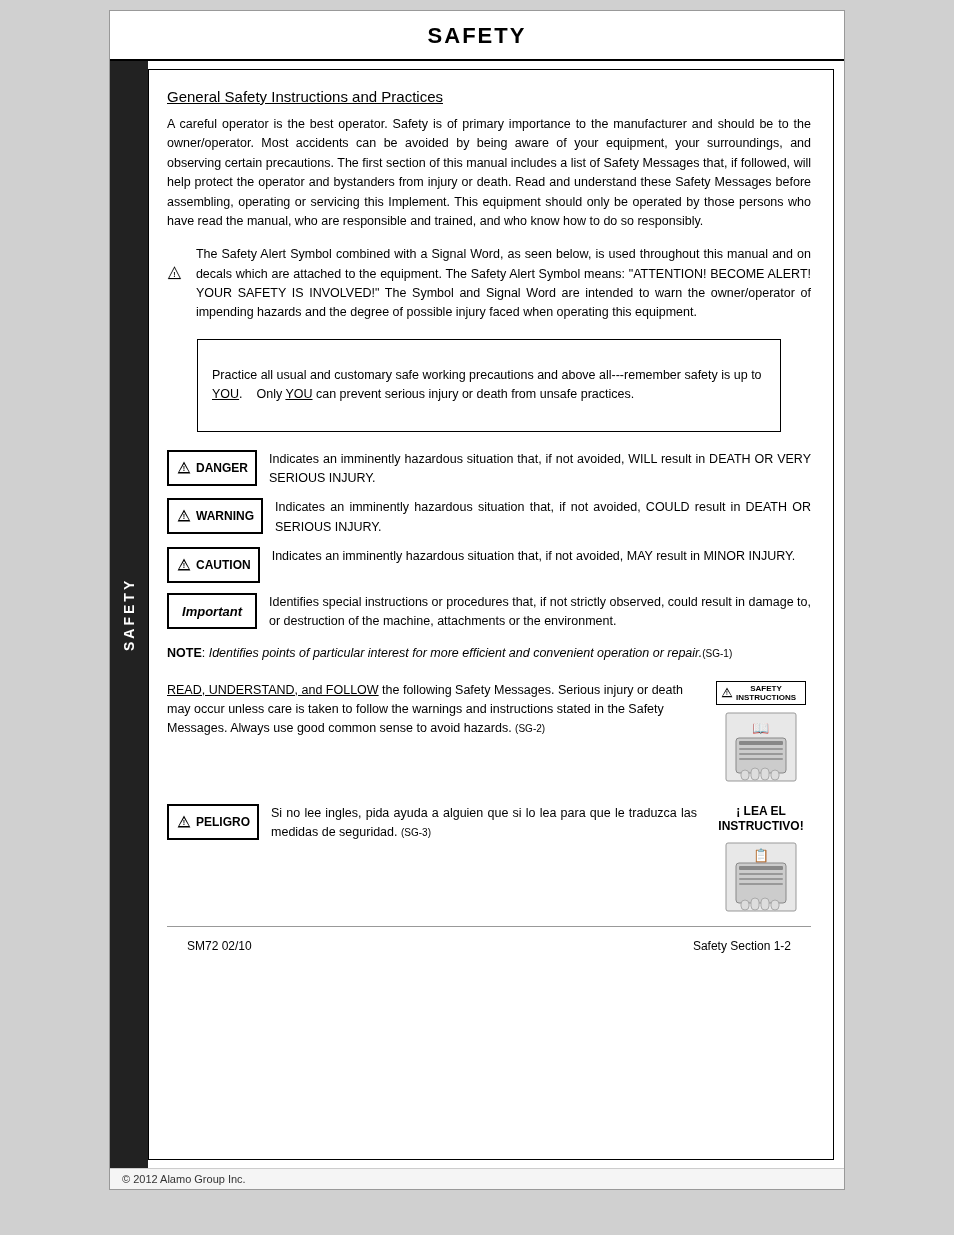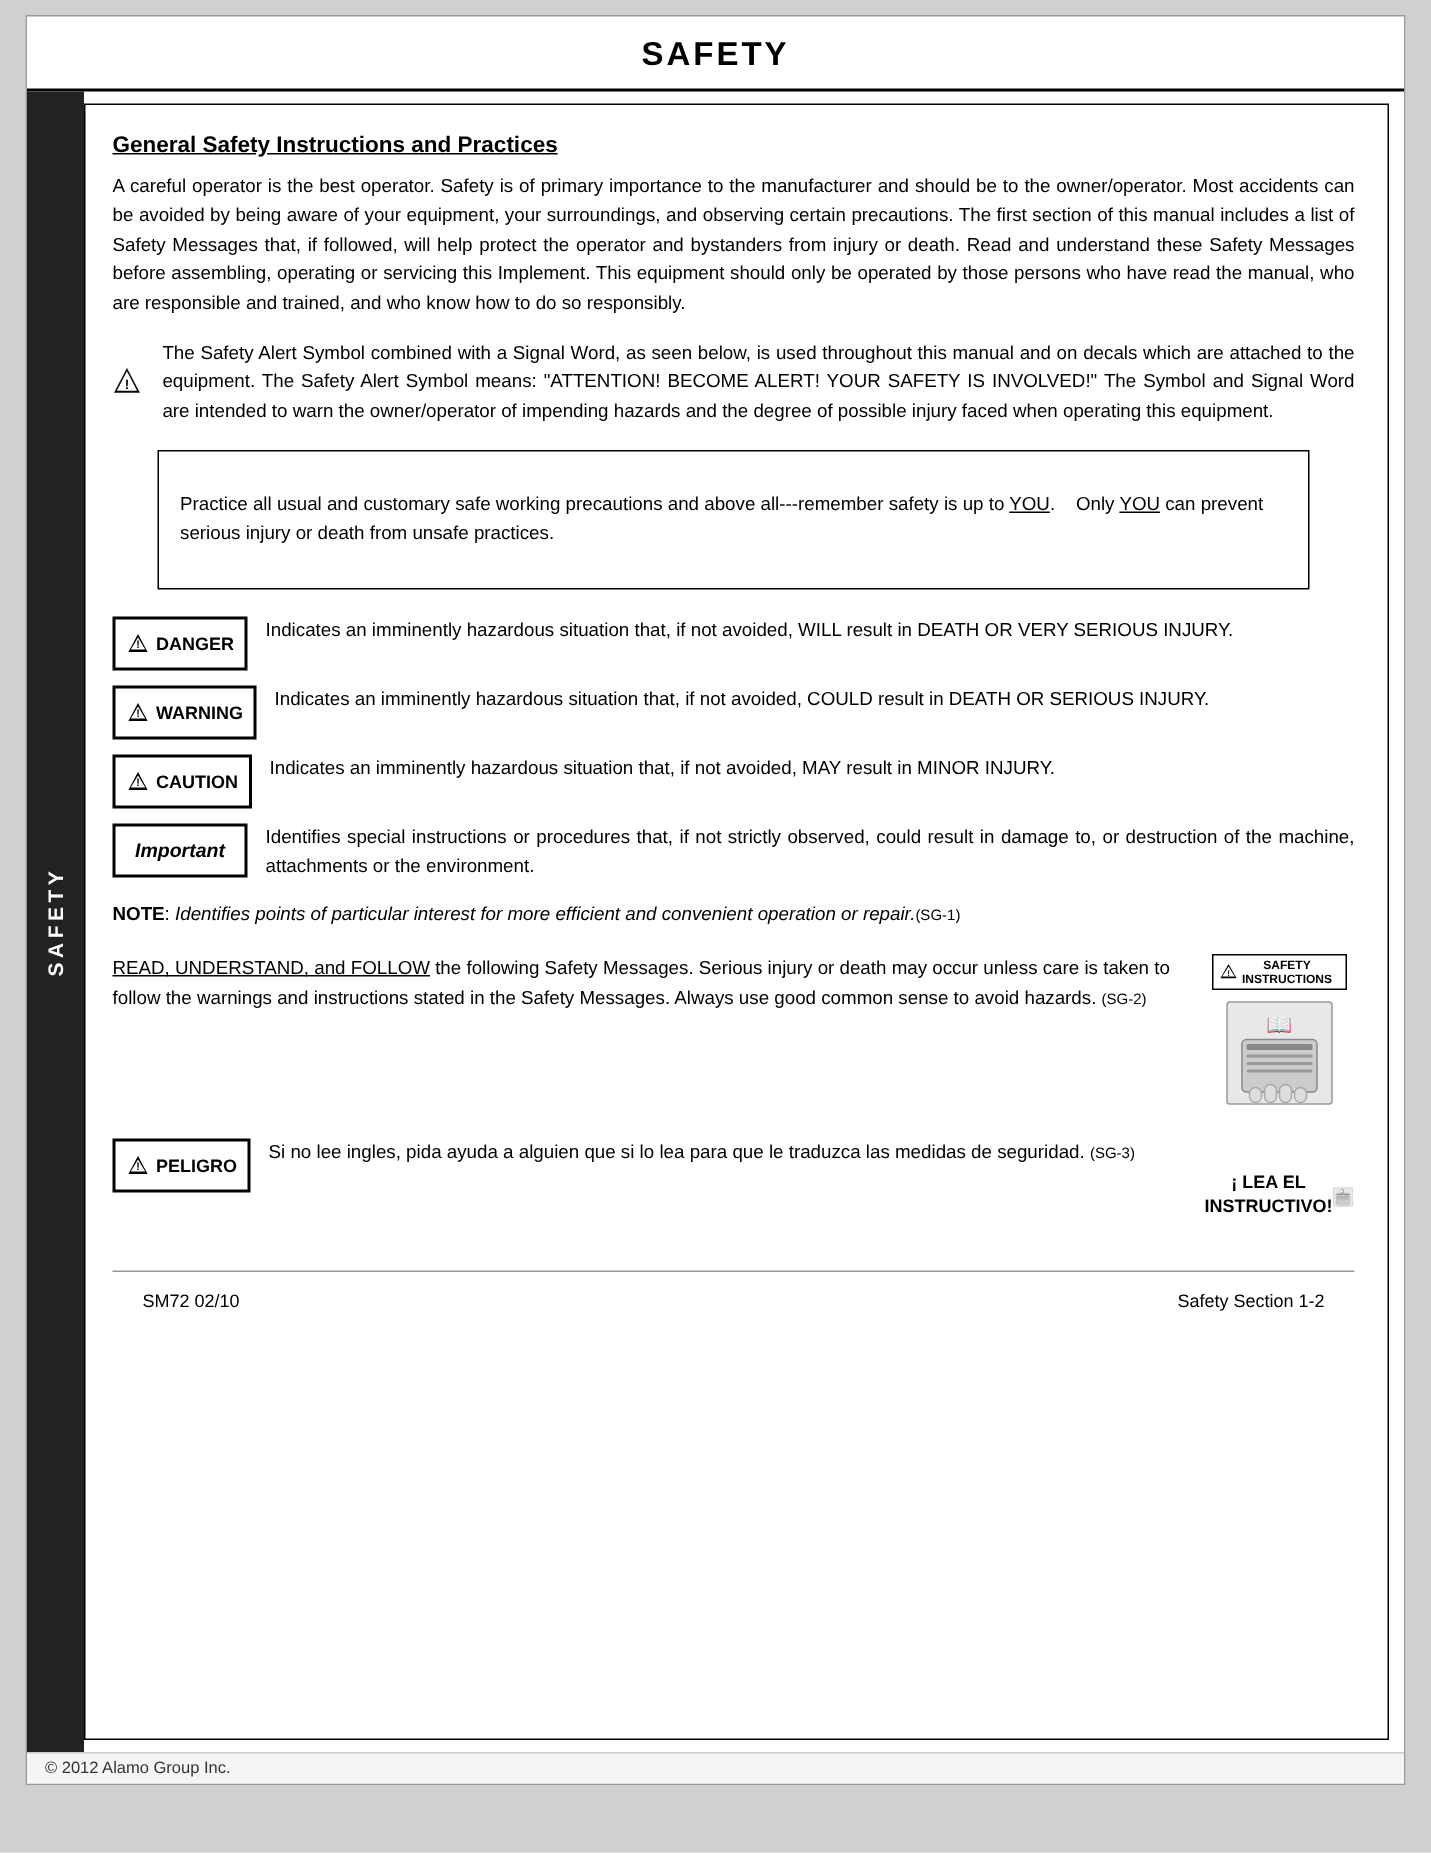--- a/index.html
+++ b/index.html
@@ -8,21 +8,21 @@
       font-family: Arial, sans-serif;
       font-size: 13px;
       display: flex;
       flex-direction: column;
       align-items: center;
       padding: 10px;
       min-height: 1235px;
     }
     .page-wrapper {
       background: #fff;
-      width: 920px;
+      width: 736px;
       min-height: 1180px;
       border: 1px solid #999;
       display: flex;
       flex-direction: column;
       position: relative;
     }
     .page-title-bar {
       border-bottom: 2px solid #000;
       text-align: center;
       padding: 12px 0 10px;
@@ -51,21 +51,21 @@
     .main-content {
       flex: 1;
       border: 1px solid #000;
       margin: 8px 10px 8px 0;
       padding: 18px 22px 14px 18px;
       position: relative;
       overflow: hidden;
     }
     .section-title {
       font-size: 15px;
-      font-weight: bold;
+      font-weight: normal;
       text-decoration: underline;
       margin-bottom: 10px;
     }
     .intro-text {
       font-size: 12.5px;
       line-height: 1.55;
       text-align: justify;
       margin-bottom: 14px;
     }
     .alert-symbol-row {
@@ -164,21 +164,21 @@
       gap: 14px;
     }
     .peligro-left {
       display: flex;
       align-items: flex-start;
       gap: 12px;
       flex: 1;
     }
     .peligro-right {
       display: flex;
-      flex-direction: row;
+      flex-direction: column;
       align-items: center;
       width: 100px;
       flex-shrink: 0;
     }
     .lea-el-text {
       font-size: 12px;
       font-weight: bold;
       text-align: center;
       margin-bottom: 3px;
       line-height: 1.3;

